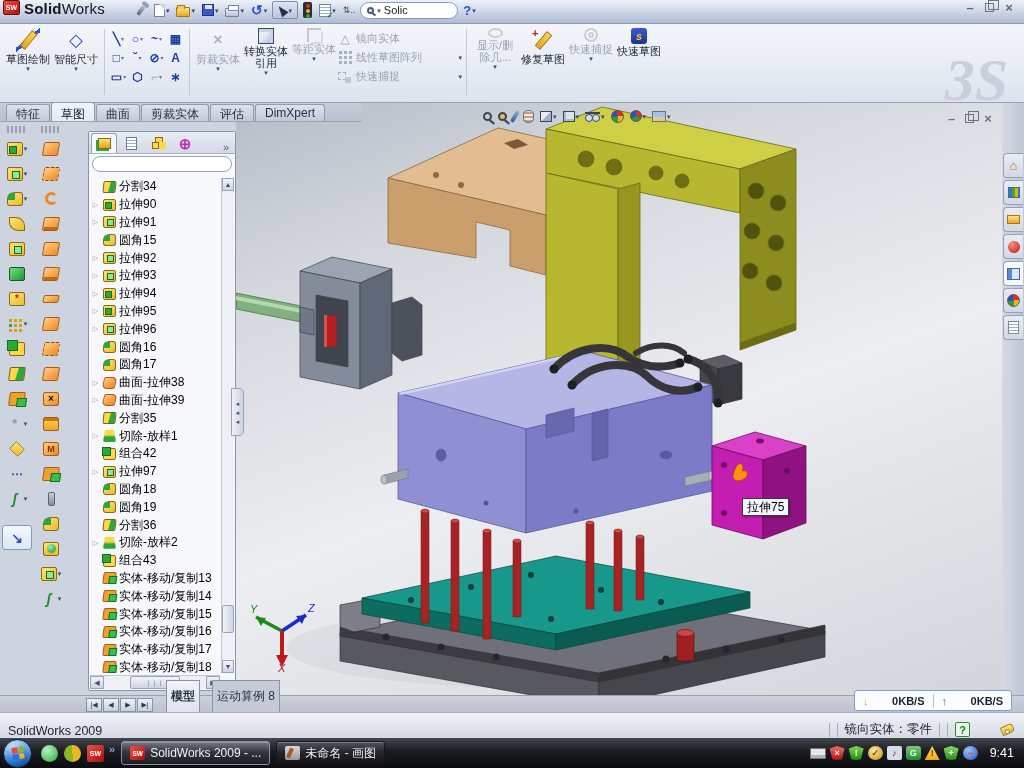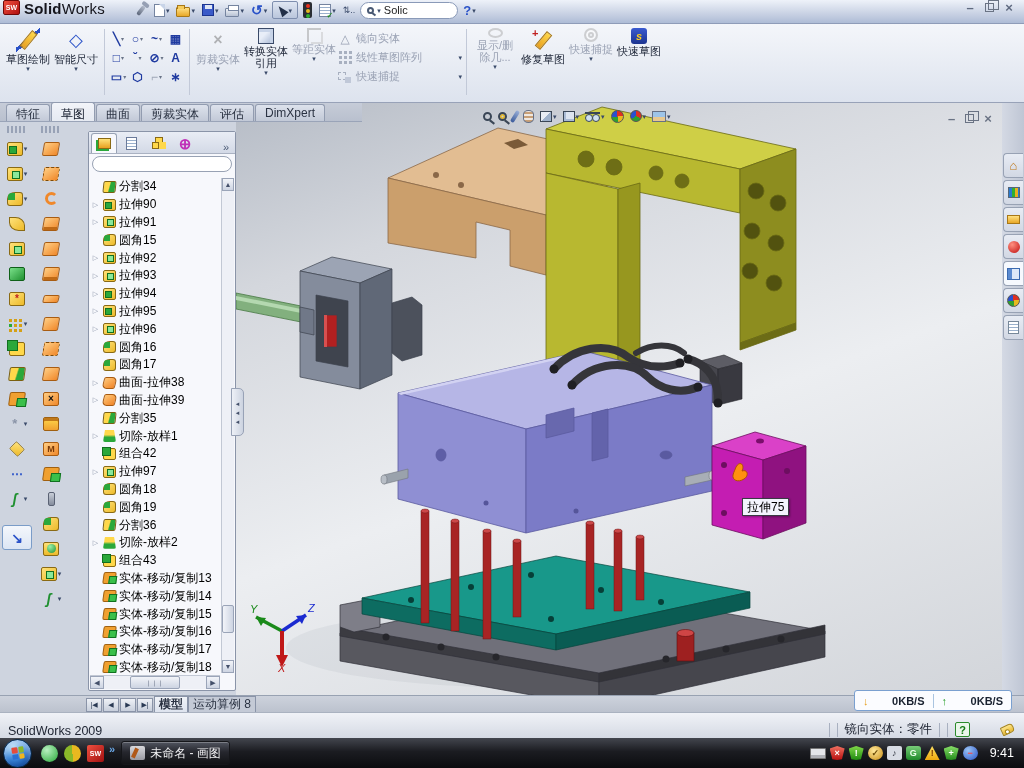--- a/index.html
+++ b/index.html
@@ -186,21 +186,21 @@
 .wr::before{content:"";position:absolute;left:2px;top:-4px;width:9px;height:8px;border:1px solid #6a7384}
 #tooltip{position:absolute;left:506px;top:395px;background:#f3f4fd;border:1px solid #3a3a44;font-size:12px;color:#000;padding:0 4px;line-height:16px;box-shadow:1px 1px 2px rgba(0,0,0,.35)}
 #triad{position:absolute;left:10px;top:498px}
 #netov{position:absolute;left:854px;top:690px;width:158px;height:21px;background:#fbfcff;border:1px solid #7aa0d0;border-radius:3px;display:flex;align-items:center;font-size:11px;color:#1a2230;z-index:60;font-weight:bold}
 #netov .half{flex:1;display:flex;align-items:center;justify-content:space-between;padding:0 8px}
 #netov .divv{width:1px;height:14px;background:#aac4e0}
 .arr-dn{color:#e8a020}.arr-up{color:#28a028}
 
 #modeltabs{position:absolute;left:0;top:695px;width:1024px;height:17px;background:linear-gradient(#cdd2dc,#bcc2ce);border-top:1px solid #98a2b2;display:flex;align-items:flex-end;padding-left:86px;z-index:30}
 .navbtn{width:16px;height:14px;background:linear-gradient(#eef1f6,#c8cfdc);border:1px solid #8a94a8;font-size:7px;color:#2a3a54;display:flex;align-items:center;justify-content:center;margin-right:1px}
-.mtab{font-size:12px;padding:0 4px;height:16px;border:1px solid #8a94a8;border-bottom:none;background:#c4cad6;color:#2a3242;margin-left:0;display:flex;align-items:center}
+.mtab{font-size:12px;padding:0 4px;height:32px;border:1px solid #8a94a8;border-bottom:none;background:#c4cad6;color:#2a3242;margin-left:12px;display:flex;align-items:center}
 .mtab.active{background:linear-gradient(#f0f3f8,#dde3ee);font-weight:bold}
 
 #statusbar{position:absolute;left:0;top:712px;width:1024px;height:26px;background:linear-gradient(#f0f2f7,#d5dae4);border-top:1px solid #aab2c0;display:flex;align-items:flex-end;font-size:12.5px;color:#1c2230;z-index:30}
 #statusbar .appname{padding-left:8px}
 #statusbar .rightgrp{margin-left:auto;display:flex;align-items:center;gap:7px;padding-right:10px}
 .ssep{width:1px;height:14px;background:#a8b0c0}
 .helpbox{width:15px;height:15px;background:#eaf6ea;border:1px solid #2a8a2a;color:#157a15;font-weight:bold;font-size:11px;display:flex;align-items:center;justify-content:center;border-radius:2px}
 .tagic{width:13px;height:9px;background:linear-gradient(#ffe68a,#e8b830);border:1px solid #a8861c;transform:rotate(-25deg);border-radius:1px 4px 4px 1px;position:relative;margin-left:24px}
 .tagic::before{content:"";position:absolute;left:2px;top:3px;width:3px;height:3px;border-radius:50%;background:#fff;border:1px solid #a8861c}
 
@@ -398,20 +398,21 @@
       <div class="bigbtn dis">
         <span class="bi bi-snap"></span>
         <span class="blabel">快速捕捉</span>
         <span class="ddar">▾</span>
       </div>
       <div class="bigbtn">
         <span class="bi bi-rapid"></span>
         <span class="blabel">快速草图</span>
       </div>
     </div>
+  <div id="watermark">3S</div>
 </div>
 
 <div id="viewport">
   <svg width="766" height="592" viewBox="0 0 766 592">
     <ellipse cx="300" cy="545" rx="250" ry="40" fill="rgba(90,95,110,0.07)"></ellipse>
     <g stroke="#4a7a46" stroke-width="0.8">
       <polygon points="0,190 70,204 70,220 0,206" fill="#82b07e"></polygon>
       <polygon points="0,193 70,207 70,211 0,197" fill="#b4d8b0" stroke="none"></polygon>
       <ellipse cx="70" cy="212" rx="5.5" ry="8" fill="#5c8a58"></ellipse>
     </g>
@@ -987,20 +988,24 @@
         <span class="of4"></span>
       </span>
   </div>
   <div id="qlbox" style="display: flex;">
       <span class="ql ql-msgr"></span>
       <span class="ql ql-sec"></span>
       <span class="ql ql-sw">SW</span>
     </div>
   <span class="qlchev">»</span>
   <div id="taskwins" style="display:flex">
+      <div class="taskbtn active">
+        <span class="tb-ic-sw">SW</span>
+        <span class="tb-label">SolidWorks 2009 - ...</span>
+      </div>
       <div class="taskbtn">
         <span class="tb-ic-paint"></span>
         <span class="tb-label">未命名 - 画图</span>
       </div>
     </div>
   <div id="tray">
       <span class="tric tr-kb"></span>
       <span class="tric tr-shield-red shield">×</span>
       <span class="tric tr-shield-green shield">!</span>
       <span class="tric tr-badge">✓</span>

